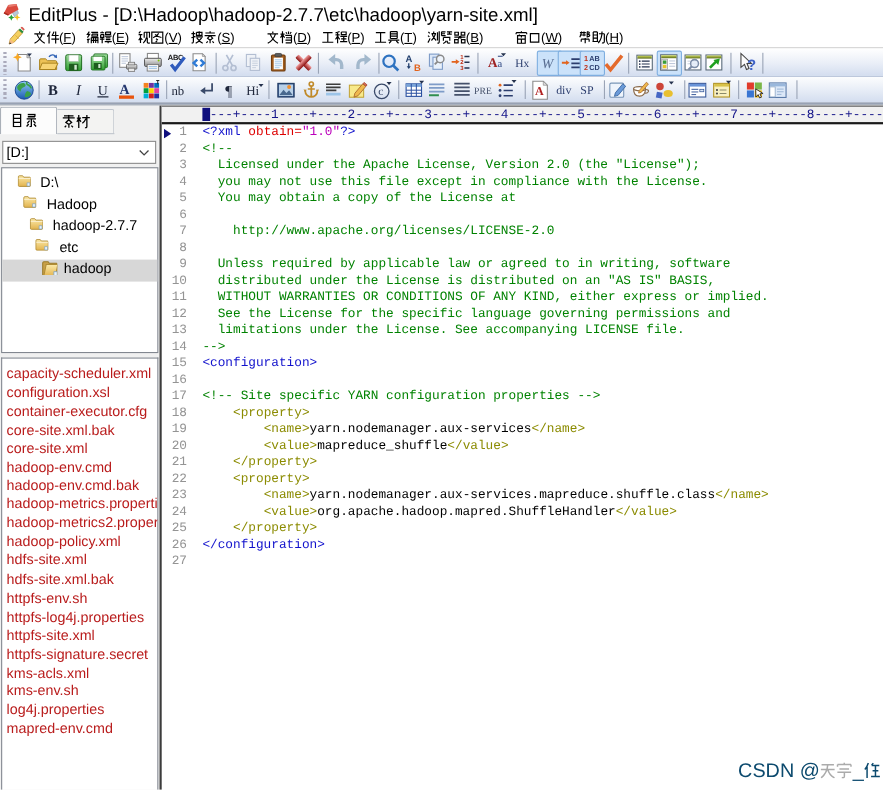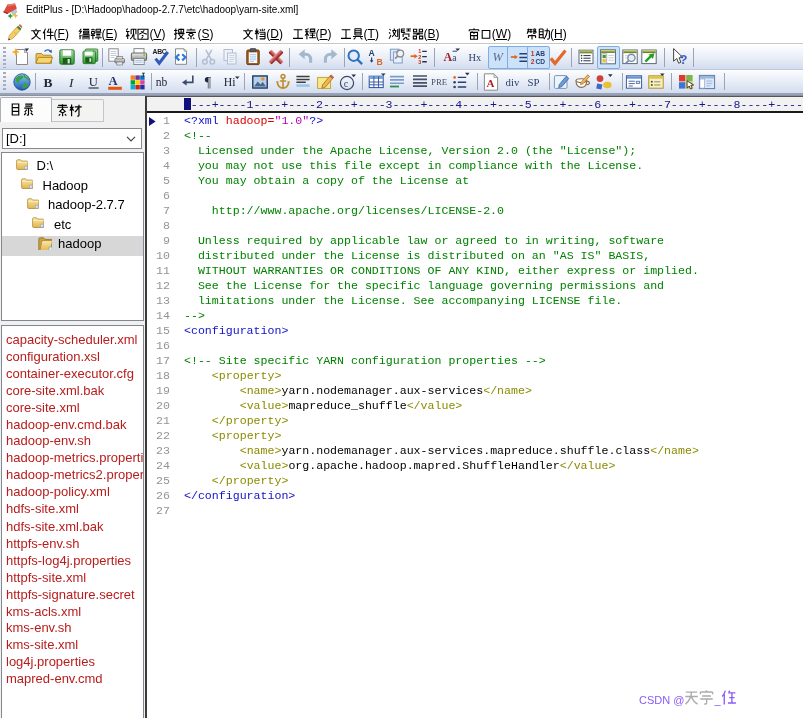--- a/index.html
+++ b/index.html
@@ -122,21 +122,21 @@
     </symbol>
   </svg>
 <svg class="abs" style="left:2px;top:2px" width="19" height="19" viewBox="0 0 19 19">
     <path d="M12.8 4.6l2 5.4-3.4 3.4-2.6-4.6z" fill="#b9c8d6" stroke="#8a9aaa" stroke-width=".5"></path>
     <path d="M5.4 2.6l7.6-1 1.9 5-9.7 5.4-3.8-1.8z" fill="#da4a3e"></path>
     <path d="M5.4 2.6l7.6-1 .5 1.4-7.8 1.6z" fill="#e87a6e"></path>
     <path d="M1.4 10.2l3.8 1.8 1.2-.7-4.6-2.3z" fill="#a82a20"></path>
     <path d="M8.3 11.2l.9 1.9 1.9.9-1.9.9-.9 1.9-.9-1.9-1.9-.9 1.9-.9z" fill="#28a038"></path>
     <path d="M13.6 10.8l.8 2.2 2.2.8-2.2.8-.8 2.2-.8-2.2-2.2-.8 2.2-.8z" fill="#f2c01e"></path>
   </svg>
-<div class="abs" style="left:26px;top:3.5px;font-size:10px;color:#000">EditPlus - [D:\Hadoop\hadoop-2.7.7\etc\hadoop\yarn-site.xml]</div>
+<div class="abs" style="left:26px;top:3.5px;font-size:17px;color:#000">EditPlus - [D:\Hadoop\hadoop-2.7.7\etc\hadoop\yarn-site.xml]</div>
 <svg class="abs" style="left:6px;top:24px" width="17" height="17" viewBox="0 0 17 17">
     <path d="M3.4 11.4L10.8 3.2l3.4 3-7.4 8.2-4.5 1.5z" fill="#f5d060" stroke="#b8892a" stroke-width=".7"></path>
     <path d="M8 8.2l3.4 3" stroke="#d8a83a" stroke-width=".7" fill="none"></path>
     <path d="M3.4 11.4l-1.1 4.9 4.6-1.4z" fill="#f5bc82"></path>
     <path d="M2.9 14.3l-.6 2 2-.6z" fill="#2a2a2a"></path>
     <path d="M10.8 3.2l1.3-1.4 3.4 3-1.3 1.4z" fill="#2a8a3a"></path>
     <path d="M12.7 1.2l.8-.9c.5-.4 3.2 2 2.8 2.6l-.8 1z" fill="#d85a50"></path>
   </svg>
 <div class="mi" style="left:29.6px"><svg class="cj" width="12" height="12" aria-hidden="true">
       <use href="#g-wen"></use>
@@ -595,34 +595,33 @@
       <path d="M9.4 9.4h2.6v3.4H9.4z" fill="#e8f2fa" stroke="#7aa0c0" stroke-width=".6"></path>
     </g>
   </svg>
 <div class="abs" style="left:58px;top:236px;font-size:13px;color:#000">hadoop</div>
 <div class="abs" style="left:1px;top:325px;width:143px;height:393px;background:#fff;border:1px solid #828790;border-bottom:none;box-sizing:border-box;overflow:hidden">
     <div class="fl" style="margin-top:6px">capacity-scheduler.xml</div>
     <div class="fl" style="margin-top:0px">configuration.xsl</div>
     <div class="fl" style="margin-top:0px">container-executor.cfg</div>
     <div class="fl" style="margin-top:0px">core-site.xml.bak</div>
     <div class="fl" style="margin-top:0px">core-site.xml</div>
+    <div class="fl" style="margin-top:0px">hadoop-env.cmd</div>
     <div class="fl" style="margin-top:0px">hadoop-env.cmd.bak</div>
-    <div class="fl" style="margin-top:0px">hadoop-env.sh</div>
     <div class="fl" style="margin-top:0px">hadoop-metrics.properties</div>
     <div class="fl" style="margin-top:0px">hadoop-metrics2.properties</div>
     <div class="fl" style="margin-top:0px">hadoop-policy.xml</div>
     <div class="fl" style="margin-top:0px">hdfs-site.xml</div>
     <div class="fl" style="margin-top:1px">hdfs-site.xml.bak</div>
     <div class="fl" style="margin-top:0px">httpfs-env.sh</div>
     <div class="fl" style="margin-top:0px">httpfs-log4j.properties</div>
     <div class="fl" style="margin-top:0px">httpfs-site.xml</div>
     <div class="fl" style="margin-top:0px">httpfs-signature.secret</div>
     <div class="fl" style="margin-top:0px">kms-acls.xml</div>
     <div class="fl" style="margin-top:0px">kms-env.sh</div>
-    <div class="fl" style="margin-top:0px">kms-site.xml</div>
     <div class="fl" style="margin-top:0px">log4j.properties</div>
     <div class="fl" style="margin-top:0px">mapred-env.cmd</div>
   </div>
 <div class="abs" style="left:145px;top:96px;width:658px;height:622px;background:#fff;border-left:2px solid #3c3c3c;box-sizing:border-box"></div>
 <div class="abs" style="left:147px;top:96px;width:656px;height:17px;background:#f1f1f1;border-top:1px solid #555;border-bottom:2px solid #1a1a1a;box-sizing:border-box"></div>
 <div class="abs mono" style="left:183.84px;top:98px;color:#16168a;line-height:13px">----+----1----+----2----+----3----+----4----+----5----+----6----+----7----+----8----+----</div>
 <div class="abs" style="left:183.9px;top:98px;width:6.9px;height:12px;background:#10107e"></div>
 <svg class="abs" style="left:148.5px;top:117px" width="7" height="9" viewBox="0 0 7 9">
     <path d="M0 0v9l6.6-4.5z" fill="#10107e"></path>
   </svg>
@@ -647,21 +646,21 @@
 19
 20
 21
 22
 23
 24
 25
 26
 27
 </div>
-<div class="abs mono" style="left:184px;top:113px;color:#000"><span class="b">&lt;?xml </span><span class="r">hadoop=</span><span class="m">"1.0"</span><span class="b">?&gt;</span>
+<div class="abs mono" style="left:184px;top:113px;color:#000"><span class="b">&lt;?xml </span><span class="r">obtain=</span><span class="m">"1.0"</span><span class="b">?&gt;</span>
 <span class="g">&lt;!--</span>
 <span class="g">  Licensed under the Apache License, Version 2.0 (the "License");</span>
 <span class="g">  you may not use this file except in compliance with the License.</span>
 <span class="g">  You may obtain a copy of the License at</span>
 
 <span class="g">    http://www.apache.org/licenses/LICENSE-2.0</span>
 
 <span class="g">  Unless required by applicable law or agreed to in writing, software</span>
 <span class="g">  distributed under the License is distributed on an "AS IS" BASIS,</span>
 <span class="g">  WITHOUT WARRANTIES OR CONDITIONS OF ANY KIND, either express or implied.</span>
@@ -673,18 +672,18 @@
 <span class="g">&lt;!-- Site specific YARN configuration properties --&gt;</span>
     <span class="o">&lt;property&gt;</span>
         <span class="o">&lt;name&gt;</span>yarn.nodemanager.aux-services<span class="o">&lt;/name&gt;</span>
         <span class="o">&lt;value&gt;</span>mapreduce_shuffle<span class="o">&lt;/value&gt;</span>
     <span class="o">&lt;/property&gt;</span>
     <span class="o">&lt;property&gt;</span>
         <span class="o">&lt;name&gt;</span>yarn.nodemanager.aux-services.mapreduce.shuffle.class<span class="o">&lt;/name&gt;</span>
         <span class="o">&lt;value&gt;</span>org.apache.hadoop.mapred.ShuffleHandler<span class="o">&lt;/value&gt;</span>
     <span class="o">&lt;/property&gt;</span>
 <span class="b">&lt;/configuration&gt;</span></div>
-<div class="abs" style="left:639px;top:690px;font-size:11px;color:#8b5cf6">CSDN @<span style="color:#ababab"><svg class="cj" width="15" height="15" aria-hidden="true">
+<div class="abs" style="left:671px;top:690px;font-size:18px;color:#0c4a6e">CSDN @<span style="color:#ababab"><svg class="cj" width="15" height="15" aria-hidden="true">
         <use href="#g-tian"></use>
       </svg><svg class="cj" width="15" height="15" aria-hidden="true">
         <use href="#g-yu"></use>
       </svg></span>_<svg class="cj" width="15" height="15" aria-hidden="true">
       <use href="#g-ren"></use>
     </svg></div>
 </body></html>

